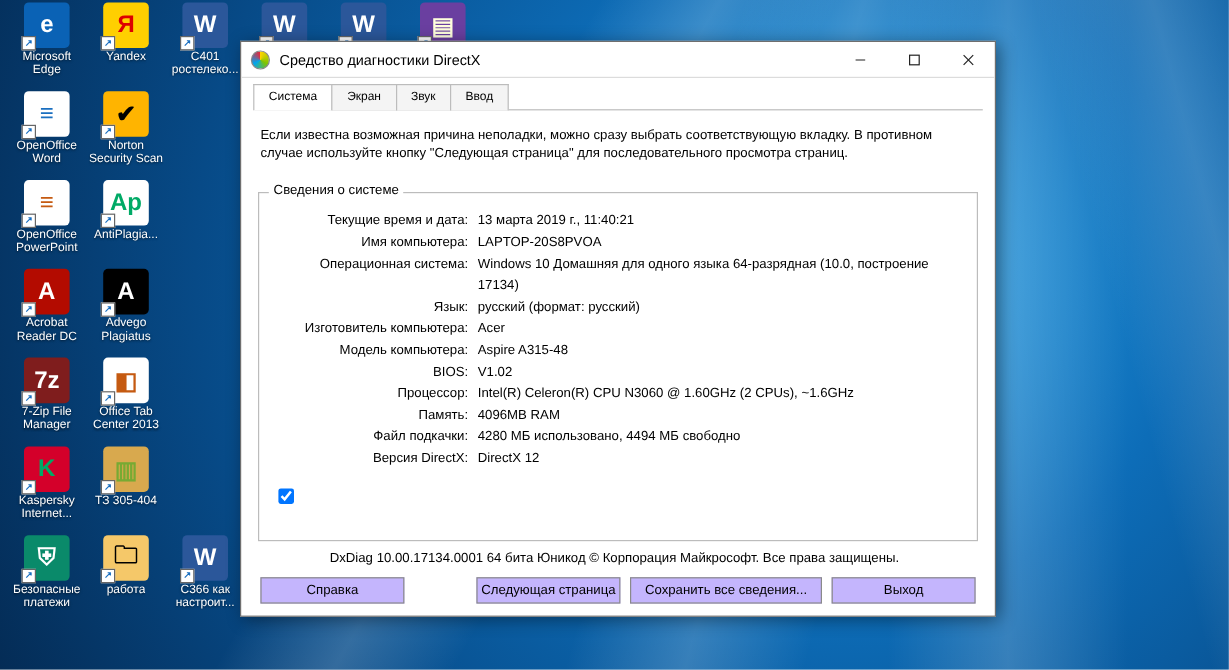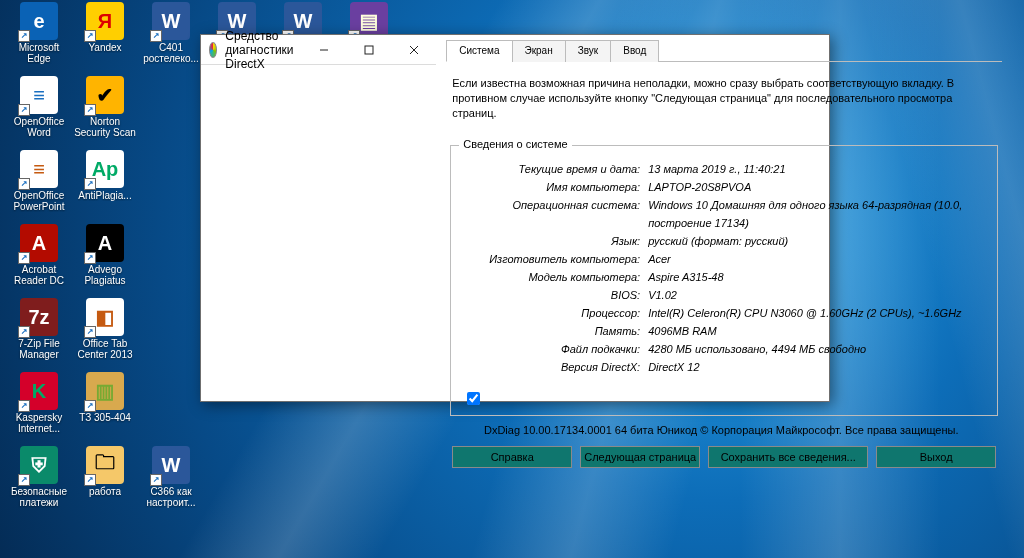--- a/index.html
+++ b/index.html
@@ -11,46 +11,46 @@
   
   .ray { position:absolute; top:0; bottom:0; width:200px; background: linear-gradient(90deg, rgba(255,255,255,0) 0%, rgba(255,255,255,.18) 50%, rgba(255,255,255,0) 100%); transform-origin: top center; pointer-events:none;}
   .ray.r1{left:500px; transform:skewX(-30deg);} .ray.r2{left:620px;transform:skewX(-15deg);} .ray.r3{left:740px;transform:skewX(0deg);} .ray.r4{left:860px;transform:skewX(15deg);}
   
   .desktop-icons { position:absolute; top:0; left:0; display:grid; grid-template-columns: repeat(6, 64px); grid-auto-rows: 72px; gap: 2px 2px; padding:0 8px; }
   .desktop-icon { width:62px; display:flex; flex-direction:column; align-items:center; color:#fff; font-size:10px; text-align:center; cursor:pointer; padding-top:2px;}
   .desktop-icon .ico { width:38px; height:38px; border-radius:4px; display:flex; align-items:center; justify-content:center; font-size:20px; font-weight:bold; margin-bottom:2px; position:relative;}
   .desktop-icon .shortcut-arrow { position:absolute; left:-2px; bottom:-2px; width:12px;height:12px;background:#fff;border:1px solid #666; font-size:8px; line-height:10px; color:#1a6fc0;}
   .desktop-icon .lbl { line-height:11px; max-height:22px; overflow:hidden; text-shadow:0 1px 2px rgba(0,0,0,.6);}
   
-  .dialog { position:absolute; left:200px; top:34px; width:630px; height:368px; background:#fff; border:1px solid #6f6f6f; box-shadow: 3px 3px 14px rgba(0,0,0,.45); display:flex; flex-direction:row; }
+  .dialog { position:absolute; left:200px; top:34px; width:630px; height:480px; background:#fff; border:1px solid #6f6f6f; box-shadow: 3px 3px 14px rgba(0,0,0,.45); display:flex; flex-direction:column; }
   .titlebar { height:30px; display:flex; align-items:center; padding:0 0 0 8px; border-bottom:1px solid #dcdcdc; }
   .titlebar .app-icon{width:16px;height:16px;border-radius:50%;background: conic-gradient(#ffd400,#7fc400,#00a6f0,#e23);margin-right:8px;border:1px solid #888;}
   .titlebar .title{font-size:12px;color:#000}
   .winbtns{margin-left:auto;display:flex}
   .winbtn{width:45px;height:29px;display:flex;align-items:center;justify-content:center;font-size:12px;color:#222;cursor:pointer}
   .winbtn svg{width:10px;height:10px;stroke:#222;stroke-width:1;fill:none}
   .dialog-body{flex:1;padding:4px 10px 10px 10px;display:flex;flex-direction:column;font-size:11px;color:#000;}
   .tabs{display:flex;border-bottom:1px solid #bcbcbc;}
   .tab{padding:4px 12px 5px;border:1px solid #bcbcbc;border-bottom:none;background:#fff;margin-right:-1px;cursor:pointer;position:relative;top:1px;font-size:10px;}
   .tab.active{background:#fff;border-bottom:1px solid #fff;}
   .tab:not(.active){background:#f4f4f4;}
   .intro{padding:14px 6px 6px 6px; line-height:15px;}
   .intro p{margin-bottom:12px;}
   .groupbox{border:1px solid #bcbcbc;margin:6px 4px 4px 4px;padding:10px 8px 10px 8px;flex:1;position:relative;}
   .groupbox .legend{position:absolute;top:-8px;left:8px;background:#fff;padding:0 4px;font-size:11px;}
-  .sysrows{display:table;margin:4px 0 0 30px;font-style:italic;}
+  .sysrows{display:table;margin:4px 0 0 30px;}
   .sysrow{display:table-row;line-height:18px;}
   .sysrow .k{display:table-cell;text-align:right;padding-right:6px;white-space:nowrap;}
   .sysrow .v{display:table-cell;padding-left:2px;}
   .whql{margin:16px 0 0 8px;display:flex;align-items:center;gap:4px;}
   .whql input{width:13px;height:13px;}
   .footer-line{text-align:center;padding:4px 6px 0 0;border-top:0;}
   .buttons{display:flex;justify-content:space-between;padding:10px 6px 0 6px;gap:8px;}
   .btngroup{display:flex;gap:8px;}
-  .pushbtn{min-width:120px;height:22px;border:1px solid #8a8a8a;background:#0f766e;font-size:11px;cursor:pointer;padding:0 1px;}
+  .pushbtn{min-width:120px;height:22px;border:1px solid #8a8a8a;background:#c4b5fd;font-size:11px;cursor:pointer;padding:0 1px;}
 </style>
 </head>
 <body>
 
 <div class="ray r1"></div>
 <div class="ray r2"></div>
 <div class="ray r3"></div>
 <div class="ray r4"></div>
 
 <div class="desktop-icons" id="desktop-icons">

